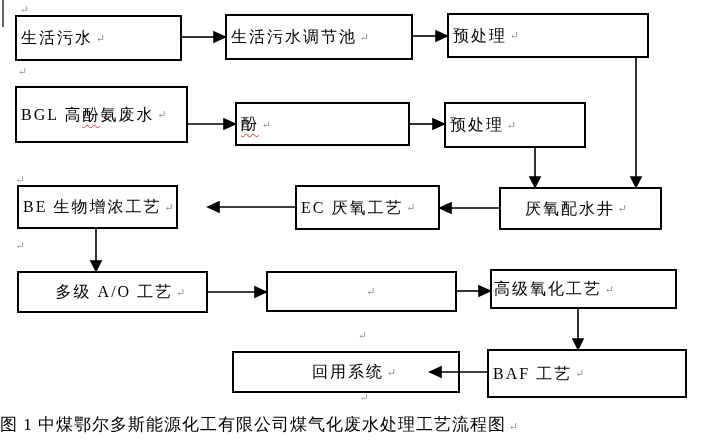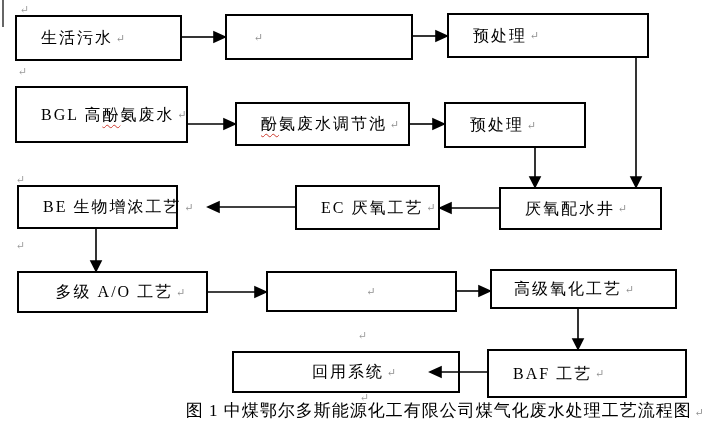--- a/index.html
+++ b/index.html
@@ -1,73 +1,73 @@
 <!DOCTYPE html>
 <html><head>
 <meta charset="utf-8">
 <style>
   html,body{margin:0;padding:0;background:#fff}
   .stage{position:relative;width:704px;height:441px;background:#ffffff;overflow:hidden;
          font-family:"Liberation Serif","DejaVu Serif",serif;color:#000}
   .box{position:absolute;box-sizing:border-box;border:2px solid #000;background:#fff;
        display:flex;align-items:center;font-size:16px;letter-spacing:2px;line-height:1;
-       white-space:nowrap;padding-left:24px}
+       white-space:nowrap;padding-left:4px}
   .box.center{justify-content:center;padding-left:16px}
   .pil{color:#8f8f8f;font-size:11px;margin-left:3px;letter-spacing:0}
   .freepil{position:absolute;color:#9a9a9a;font-size:11px}
   .sq{text-decoration:underline;text-decoration-style:wavy;text-decoration-color:#cc3b2f;
       text-decoration-thickness:1px;text-underline-offset:4px}
-  .caption{position:absolute;left:0;top:399px;width:704px;text-align:right;
+  .caption{position:absolute;left:0;top:413px;width:704px;text-align:left;
            font-size:17px;letter-spacing:1px}
   svg.arrows{position:absolute;left:0;top:0;pointer-events:none}
   .edge-artifact{position:absolute;left:2px;top:0;width:0;height:27px;border-left:2px solid #666}
   
   .b1{left:15px;top:15px;width:167px;height:46px}
   .b2{left:225px;top:14px;width:188px;height:46px}
   .b3{left:447px;top:13px;width:202px;height:45px}
   .b4{left:15px;top:86px;width:173px;height:57px}
   .b5{left:235px;top:102px;width:175px;height:44px}
   .b6{left:444px;top:102px;width:142px;height:46px}
   .b7{left:17px;top:185px;width:161px;height:44px}
   .b8{left:295px;top:185px;width:145px;height:45px}
   .b9{left:499px;top:187px;width:163px;height:43px;padding-left:24px}
   .b10{left:17px;top:271px;width:191px;height:42px}
   .b11{left:266px;top:271px;width:191px;height:41px}
-  .b12{left:490px;top:269px;width:187px;height:40px;padding-left:22px}
+  .b12{left:490px;top:269px;width:187px;height:40px;padding-left:2px}
   .b13{left:232px;top:351px;width:228px;height:42px}
   .b14{left:487px;top:349px;width:200px;height:49px;}
 </style>
 </head>
 <body>
 
 <div class="stage">
 
   <div class="edge-artifact"></div>
 
   <div class="box b1">
     <span>生活污水</span>
       <span class="pil">↵</span>
   </div>
   <div class="box b2">
+    <span>生活污水调节池</span>
       <span class="pil">↵</span>
   </div>
   <div class="box b3">
     <span>预处理</span>
       <span class="pil">↵</span>
   </div>
 
   <div class="box b4">
     <span>BGL 高</span>
       <span class="sq">酚</span>
       <span>氨废水</span>
       <span class="pil">↵</span>
   </div>
   <div class="box b5">
     <span class="sq">酚</span>
-      <span>氨废水调节池</span>
       <span class="pil">↵</span>
   </div>
   <div class="box b6">
     <span>预处理</span>
       <span class="pil">↵</span>
   </div>
 
   <div class="box b7">
     <span>BE 生物增浓工艺</span>
       <span class="pil">↵</span>

